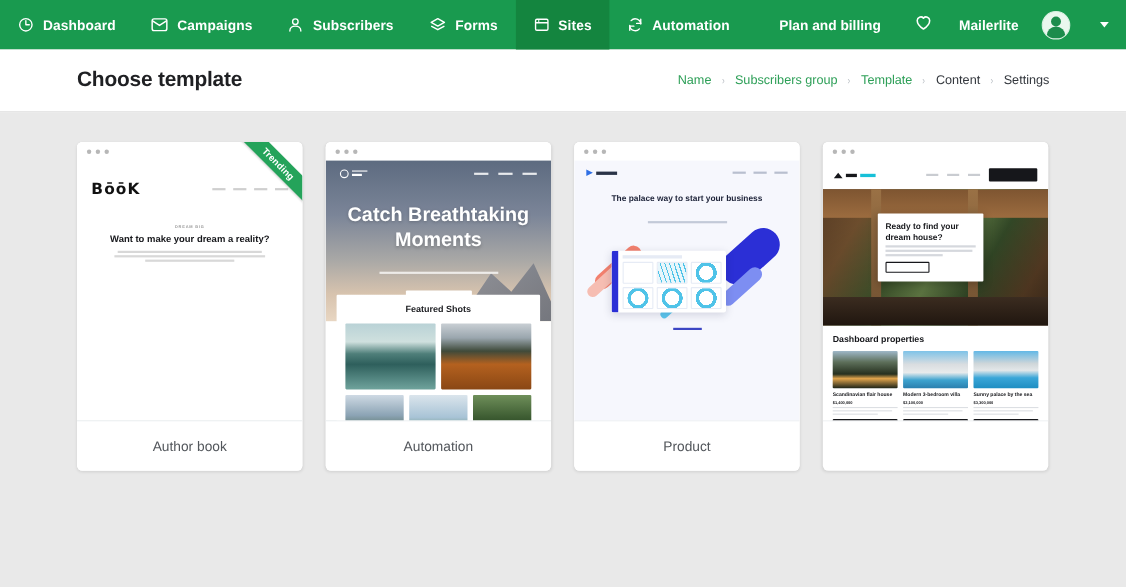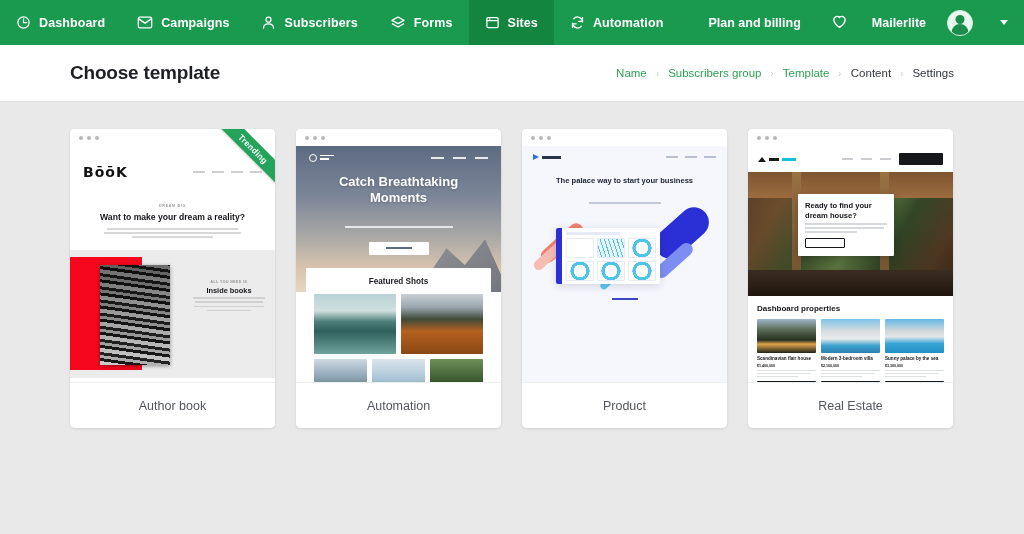--- a/index.html
+++ b/index.html
@@ -151,22 +151,22 @@
     opacity: .85;
   }
   .c2-topbar { display: flex; align-items: center; padding: 8px 13px 0; position: relative; z-index: 2; }
   .c2-logo { display: flex; align-items: center; gap: 3px; }
   .c2-logo .circ { width: 8px; height: 8px; border-radius: 50%; border: 1px solid #fff; }
   .c2-logo .l { display: block; }
   .c2-logo .l i { display: block; width: 14px; height: 1.6px; background: #fff; margin-bottom: 1.6px; }
   .c2-menu { margin-left: auto; display: flex; gap: 9px; }
   .c2-menu i { display: block; width: 13px; height: 2px; background: rgba(255,255,255,.85); }
   .c2-h1 {
-    text-align: center; color: #fff; font-size: 13px; font-weight: bold;
-    line-height: 1.25; margin-top: 12px; position: relative; z-index: 2;
+    text-align: center; color: #fff; font-size: 18px; font-weight: bold;
+    line-height: 1.25; margin-top: 22px; position: relative; z-index: 2;
     text-shadow: 0 1px 3px rgba(0,0,0,.22); padding: 0 16px;
   }
   .c2-sub { margin-top: 7px; text-align: center; position: relative; z-index: 2; }
   .c2-sub i { display: inline-block; height: 1.8px; width: 108px; background: rgba(255,255,255,.75); }
   .c2-btn {
     margin: 10px auto 0; width: 60px; height: 13px; background: #fff; border-radius: 1px;
     position: relative; z-index: 2; display: flex; align-items: center; justify-content: center;
   }
   .c2-btn i { width: 26px; height: 2px; background: #5d6b80; display: block; }
   .c2-panel {
@@ -393,32 +393,20 @@
               <i></i>
           </div>
         </div>
         <div class="c1-hero">
           <div class="c1-eyebrow">DREAM BIG</div>
           <div class="c1-h1">Want to make your dream a reality?</div>
           <div class="c1-p">
             <i style="width:88%"></i>
               <i style="width:92%"></i>
               <i style="width:55%"></i>
-          </div>
-        </div>
-        <div class="c1-bottom">
-          <div class="c1-red"></div>
-          <div class="c1-photo"></div>
-          <div class="c1-txt">
-            <div class="eb">ALL YOU NEED IS</div>
-            <div class="ttl">Inside books</div>
-            <i style="width:100%"></i>
-              <i style="width:94%"></i>
-              <i style="width:98%"></i>
-              <i style="width:60%"></i>
           </div>
         </div>
       </div>
       <div class="card-label">Author book</div>
     </div>
 
     <div class="card">
       <div class="thumb">
         <div class="browser-bar">
           <span class="dot"></span>
@@ -573,17 +561,16 @@
               <div class="c4-name">Sunny palace by the sea</div>
               <div class="c4-price">$3,300,000</div>
               <span class="ln" style="width:100%"></span>
                 <span class="ln" style="width:92%"></span>
                 <span class="ln" style="width:70%"></span>
               <div class="c4-ibtn"></div>
             </div>
           </div>
         </div>
       </div>
-      <div class="card-label">Real Estate</div>
     </div>
 
   </div>
 </div>
 
 </body></html>

